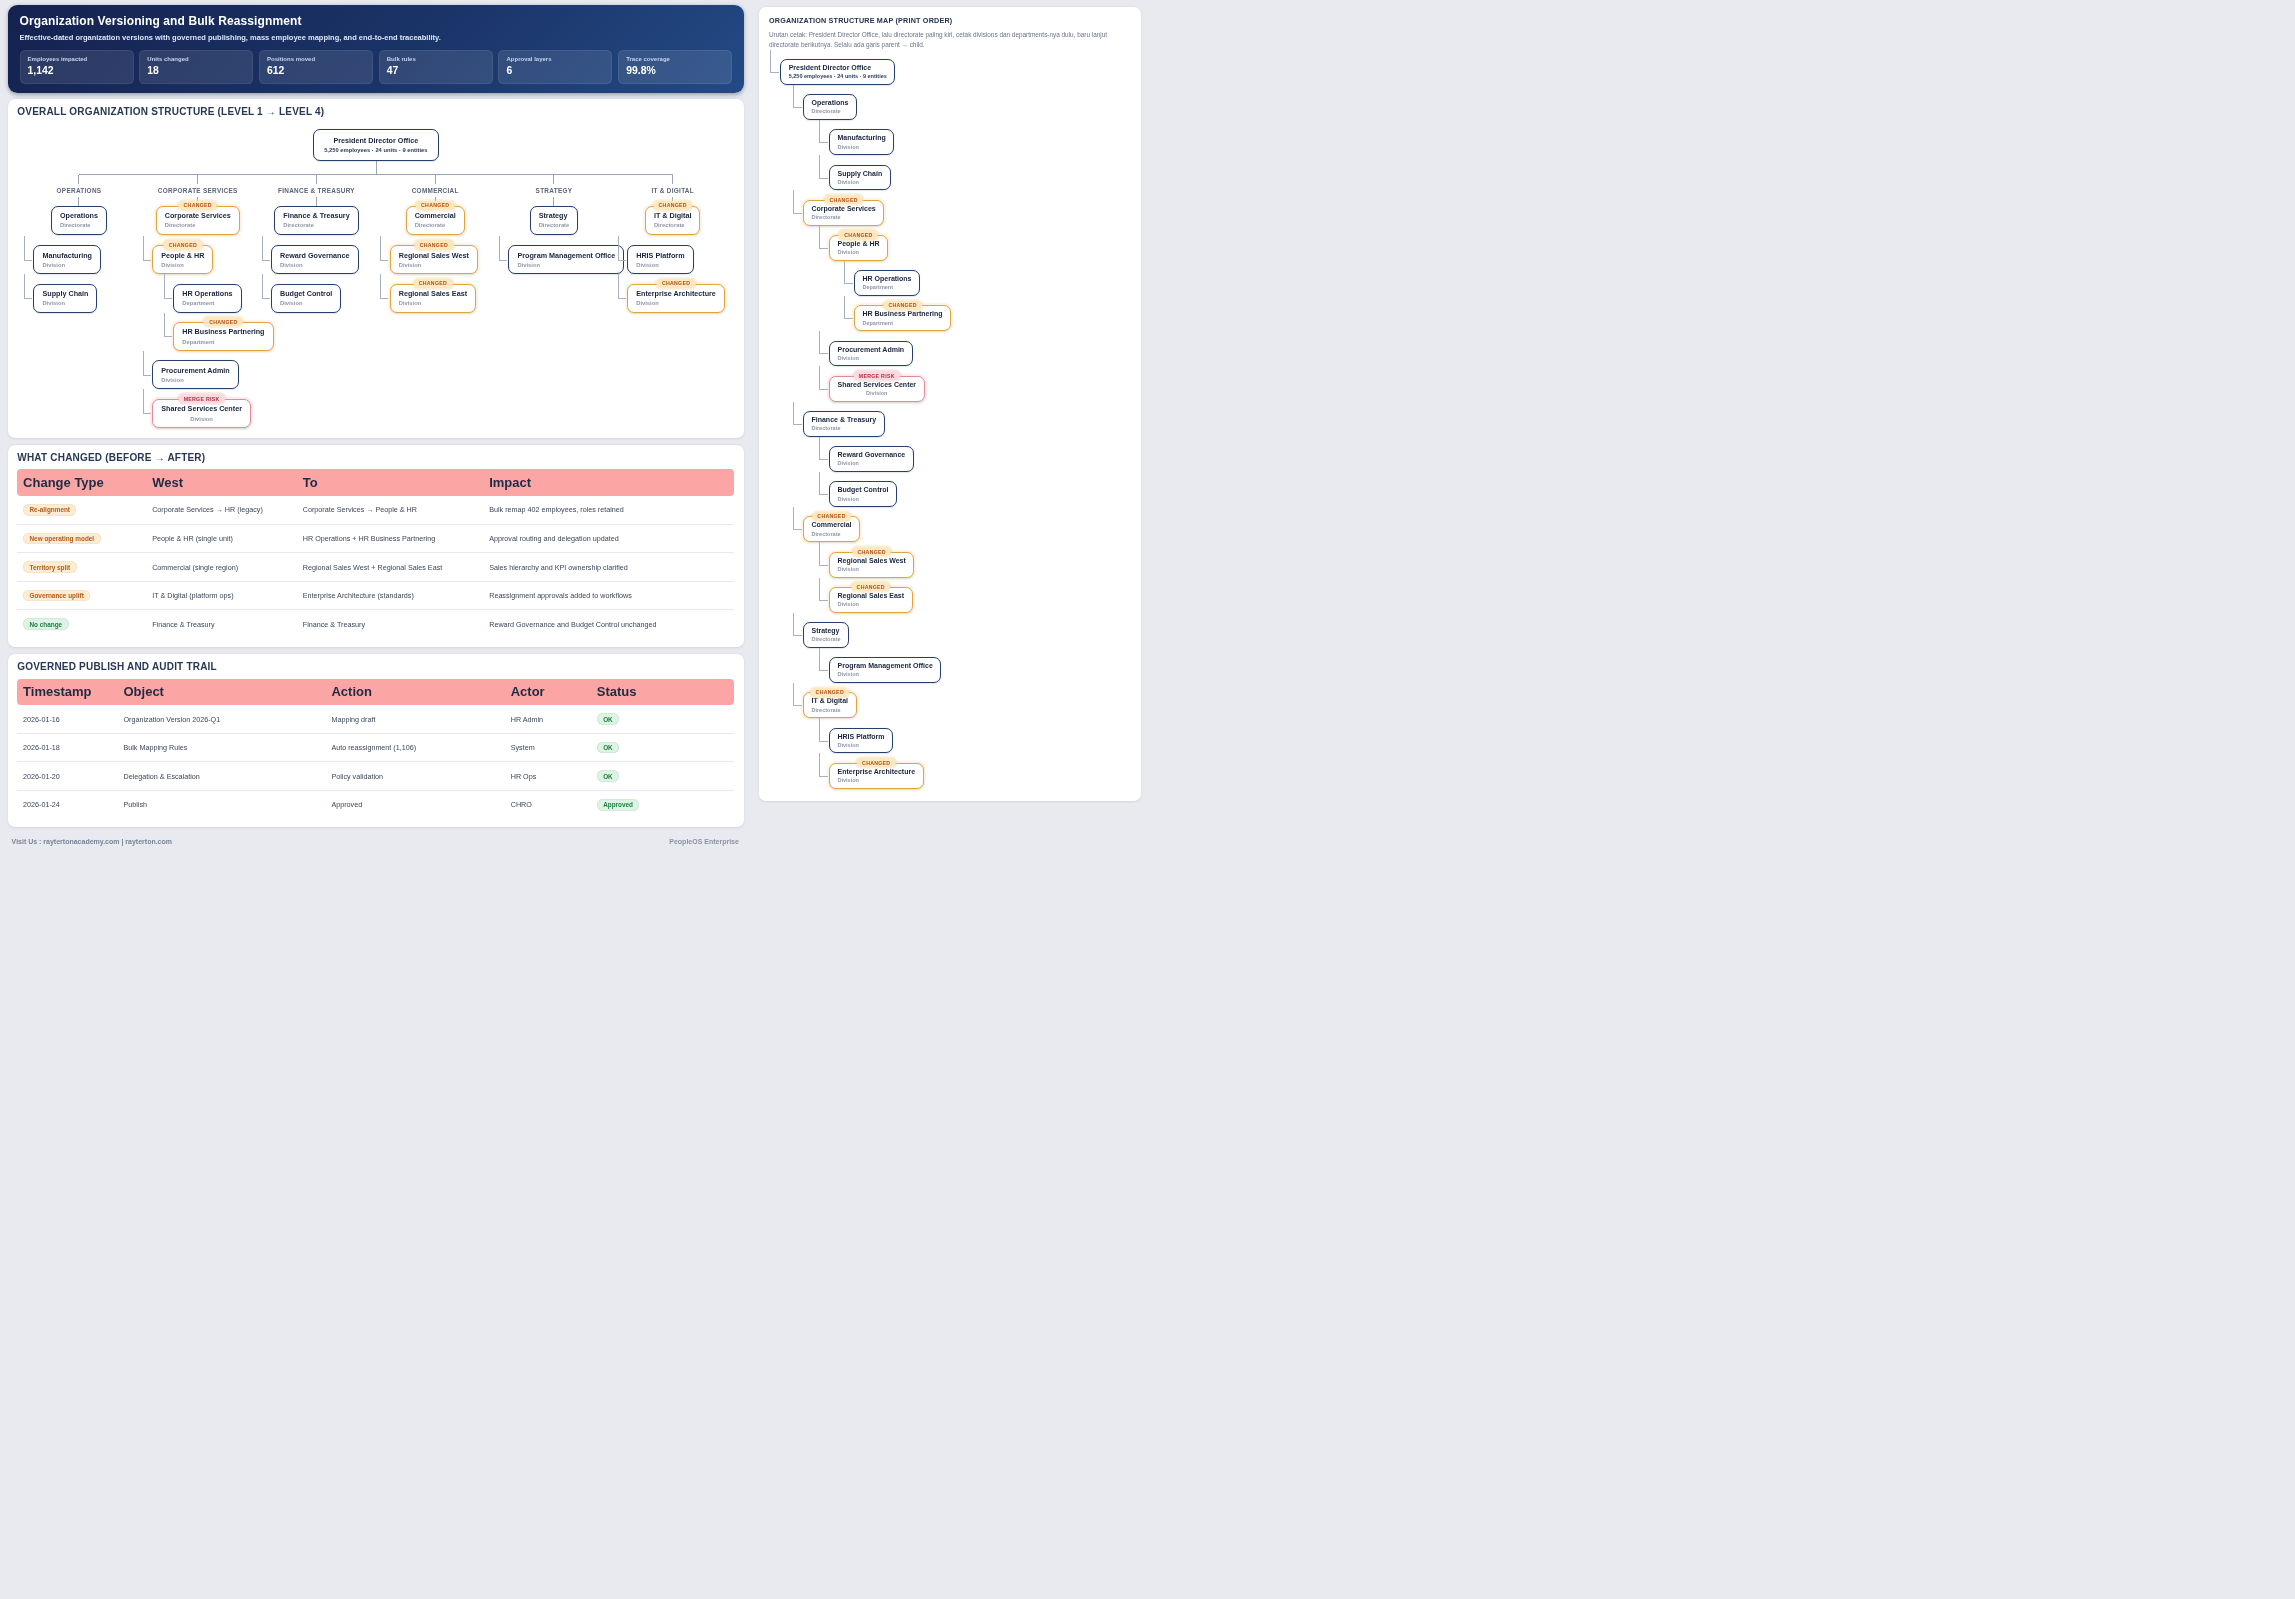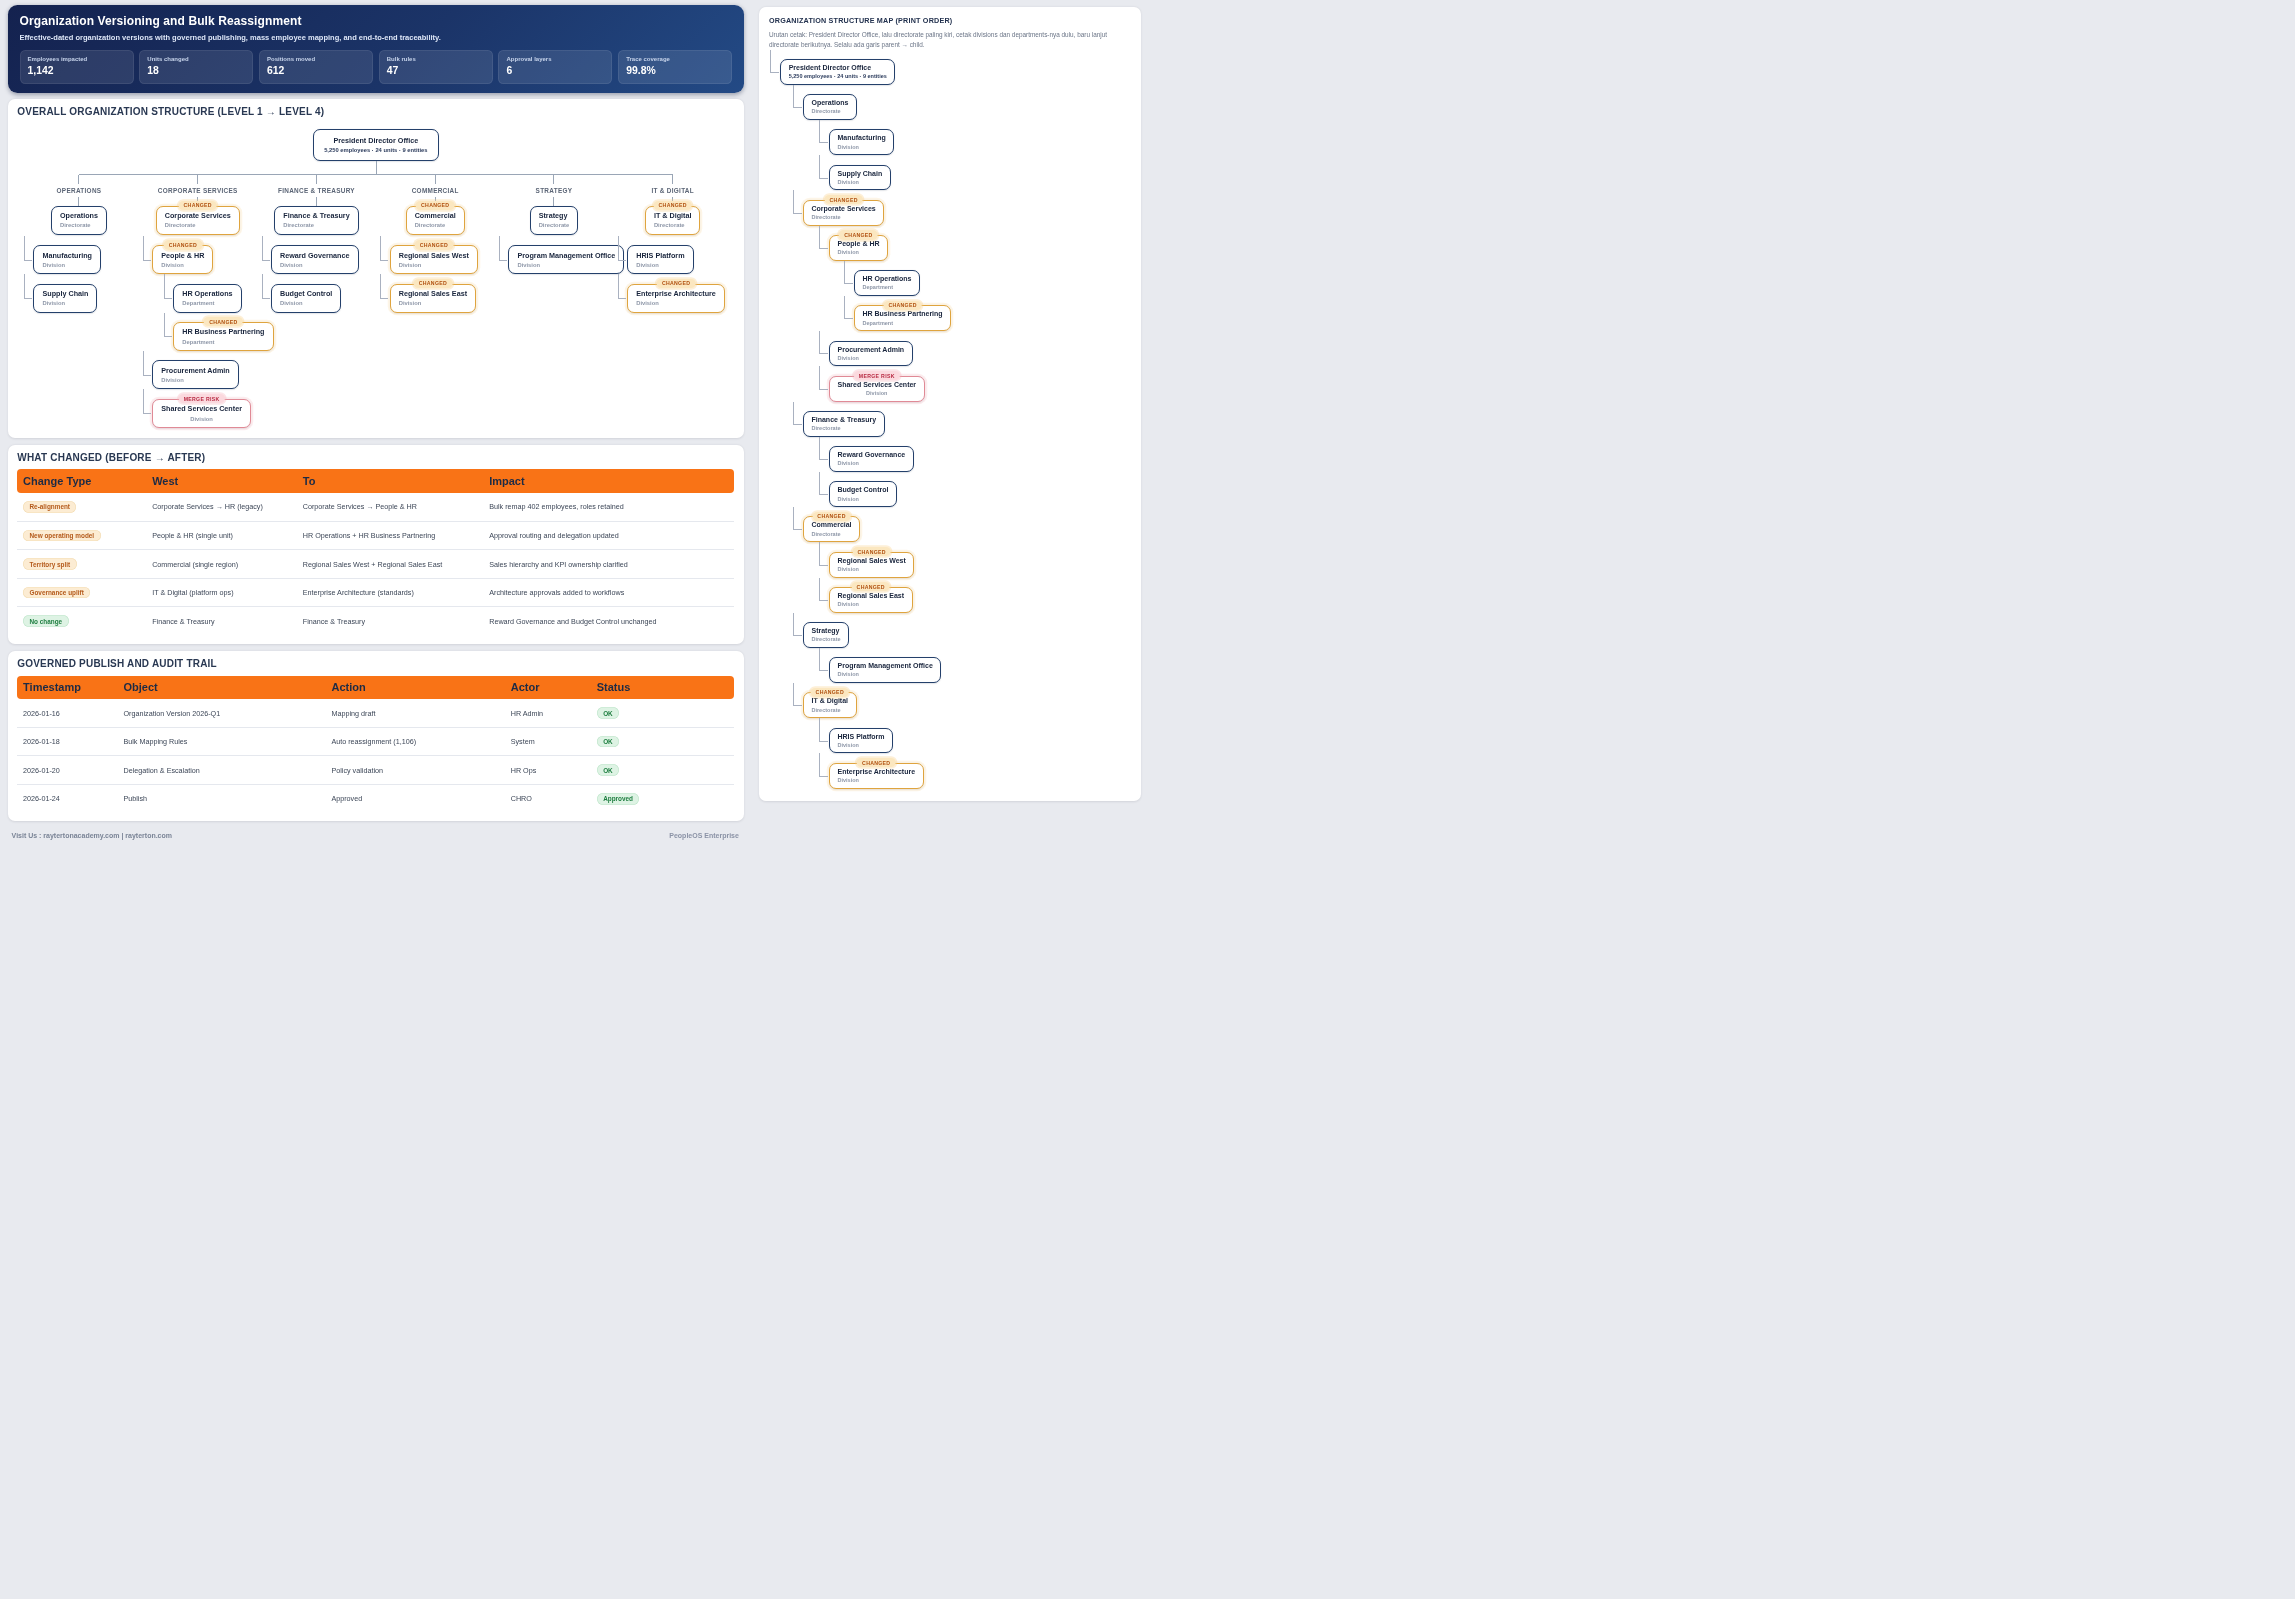--- a/index.html
+++ b/index.html
@@ -61,21 +61,21 @@
   .stub2 { height:8.7px; }
   .col-label { font-size:6.4px; font-weight:800; color:#5b6576; letter-spacing:0.3px; margin:2.9px 0 2.9px 0; text-transform:uppercase; }
   .children { align-self:stretch; padding-left:4.6px; margin-top:1.2px; }
   .tree-item { position:relative; margin-top:9.3px; padding-left:9.3px; }
   .tree-item.lvl2 { margin-left:21px; }
   .tree-item::before { content:""; position:absolute; left:0; top:-9.3px; height:calc(50% + 9.3px); border-left:1.2px solid #a9b1c0; }
   .tree-item::after { content:""; position:absolute; left:0; top:50%; width:8px; border-top:1.2px solid #a9b1c0; }
 
   
   table { width:100%; border-collapse:collapse; margin-top:6.4px; }
-  thead th { background:#f97316; font-size:11px; font-weight:800; color:#1d2b45; text-align:left; padding:5.8px 5.8px; }
+  thead th { background:#fca5a5; font-size:13px; font-weight:800; color:#1d2b45; text-align:left; padding:5.8px 5.8px; }
   thead th:first-child { border-radius:4px 0 0 4px; }
   thead th:last-child { border-radius:0 4px 4px 0; }
   tbody td { font-size:7.2px; font-weight:400; color:#3c4657; padding:8px 5.8px; border-bottom:0.6px solid #e5e8ee; }
   tbody tr:last-child td { border-bottom:none; }
   .pill { display:inline-block; padding:2.3px 6.4px; border-radius:6.4px; font-size:6.4px; font-weight:800; white-space:nowrap; }
   .pill.orange { background:#fcecd3; color:#b45a1b; box-shadow:0 0 0 0.6px #f3ddb4 inset; }
   .pill.green  { background:#def3e4; color:#1e7e40; box-shadow:0 0 0 0.6px #bfe6cb inset; }
 
   
   .footer { display:flex; justify-content:space-between; padding:3.5px 12.8px 7px 11.6px; }
@@ -327,21 +327,21 @@
             <tr>
               <td><span class="pill orange">Territory split</span></td>
               <td>Commercial (single region)</td>
               <td>Regional Sales West + Regional Sales East</td>
               <td>Sales hierarchy and KPI ownership clarified</td>
             </tr>
             <tr>
               <td><span class="pill orange">Governance uplift</span></td>
               <td>IT &amp; Digital (platform ops)</td>
               <td>Enterprise Architecture (standards)</td>
-              <td>Architecture approvals added to workflows</td>
+              <td>Reassignment approvals added to workflows</td>
             </tr>
             <tr>
               <td><span class="pill green">No change</span></td>
               <td>Finance &amp; Treasury</td>
               <td>Finance &amp; Treasury</td>
               <td>Reward Governance and Budget Control unchanged</td>
             </tr>
           </tbody>
       </table>
     </div>

